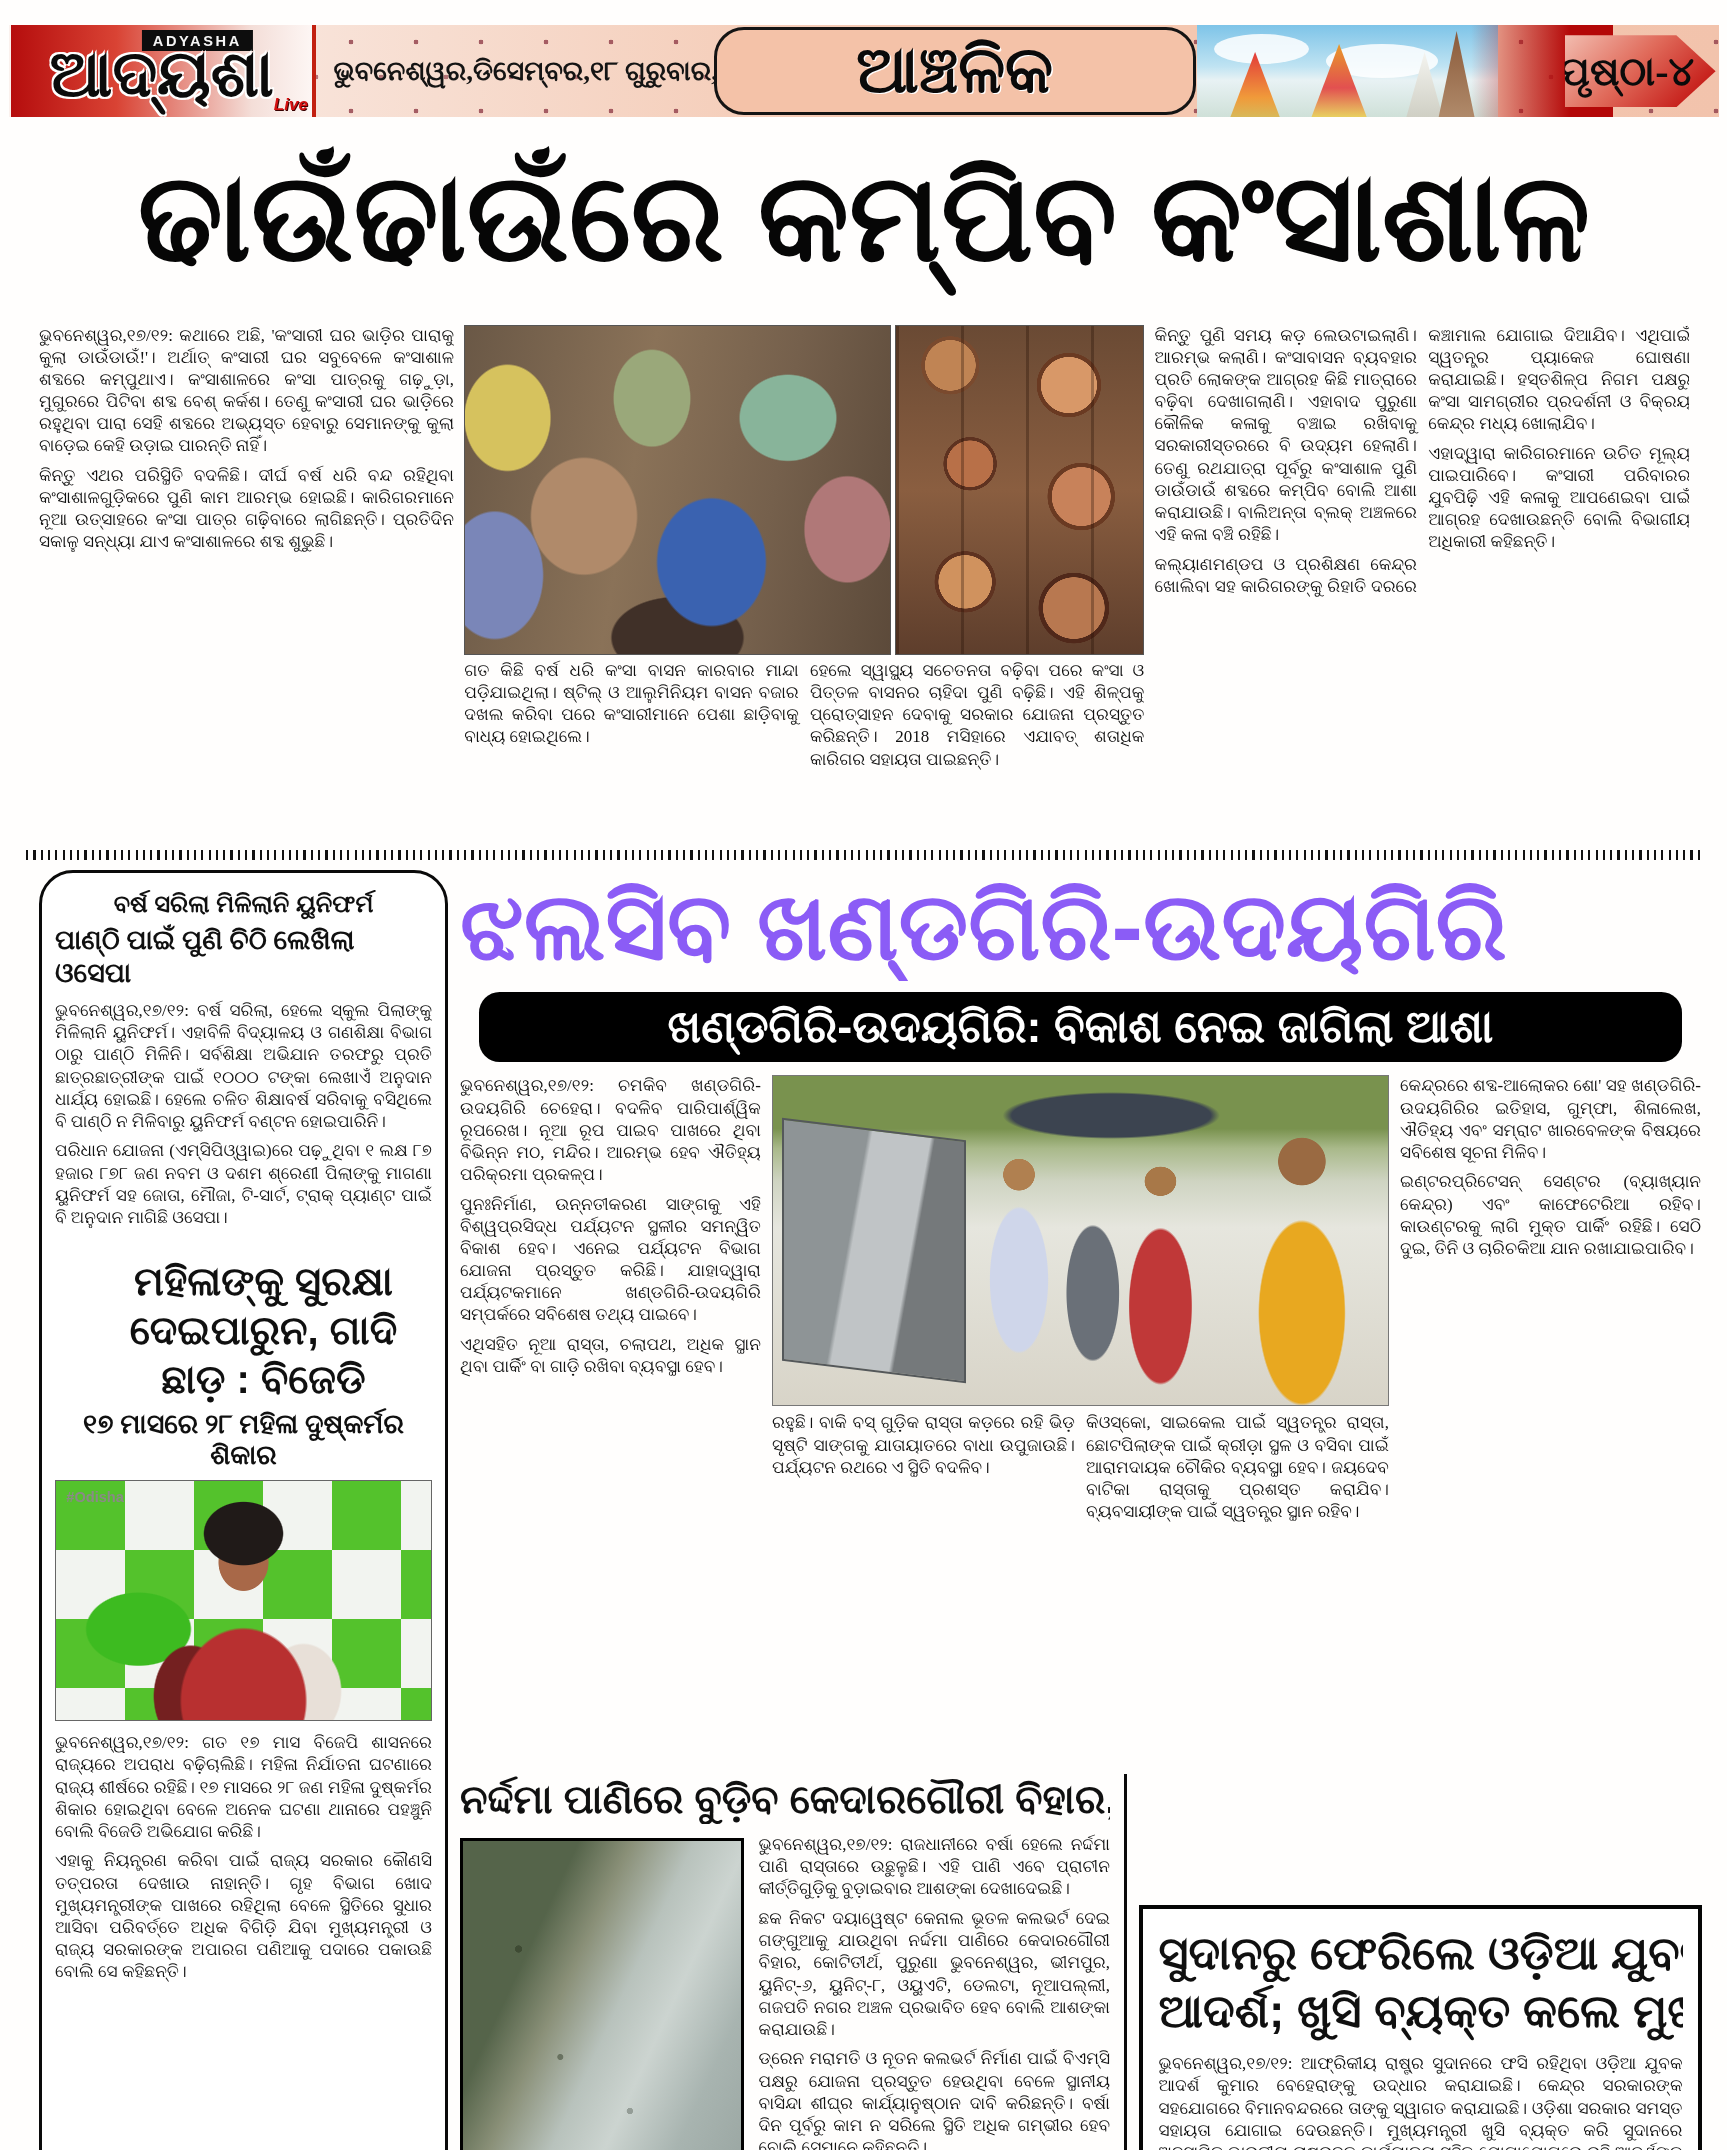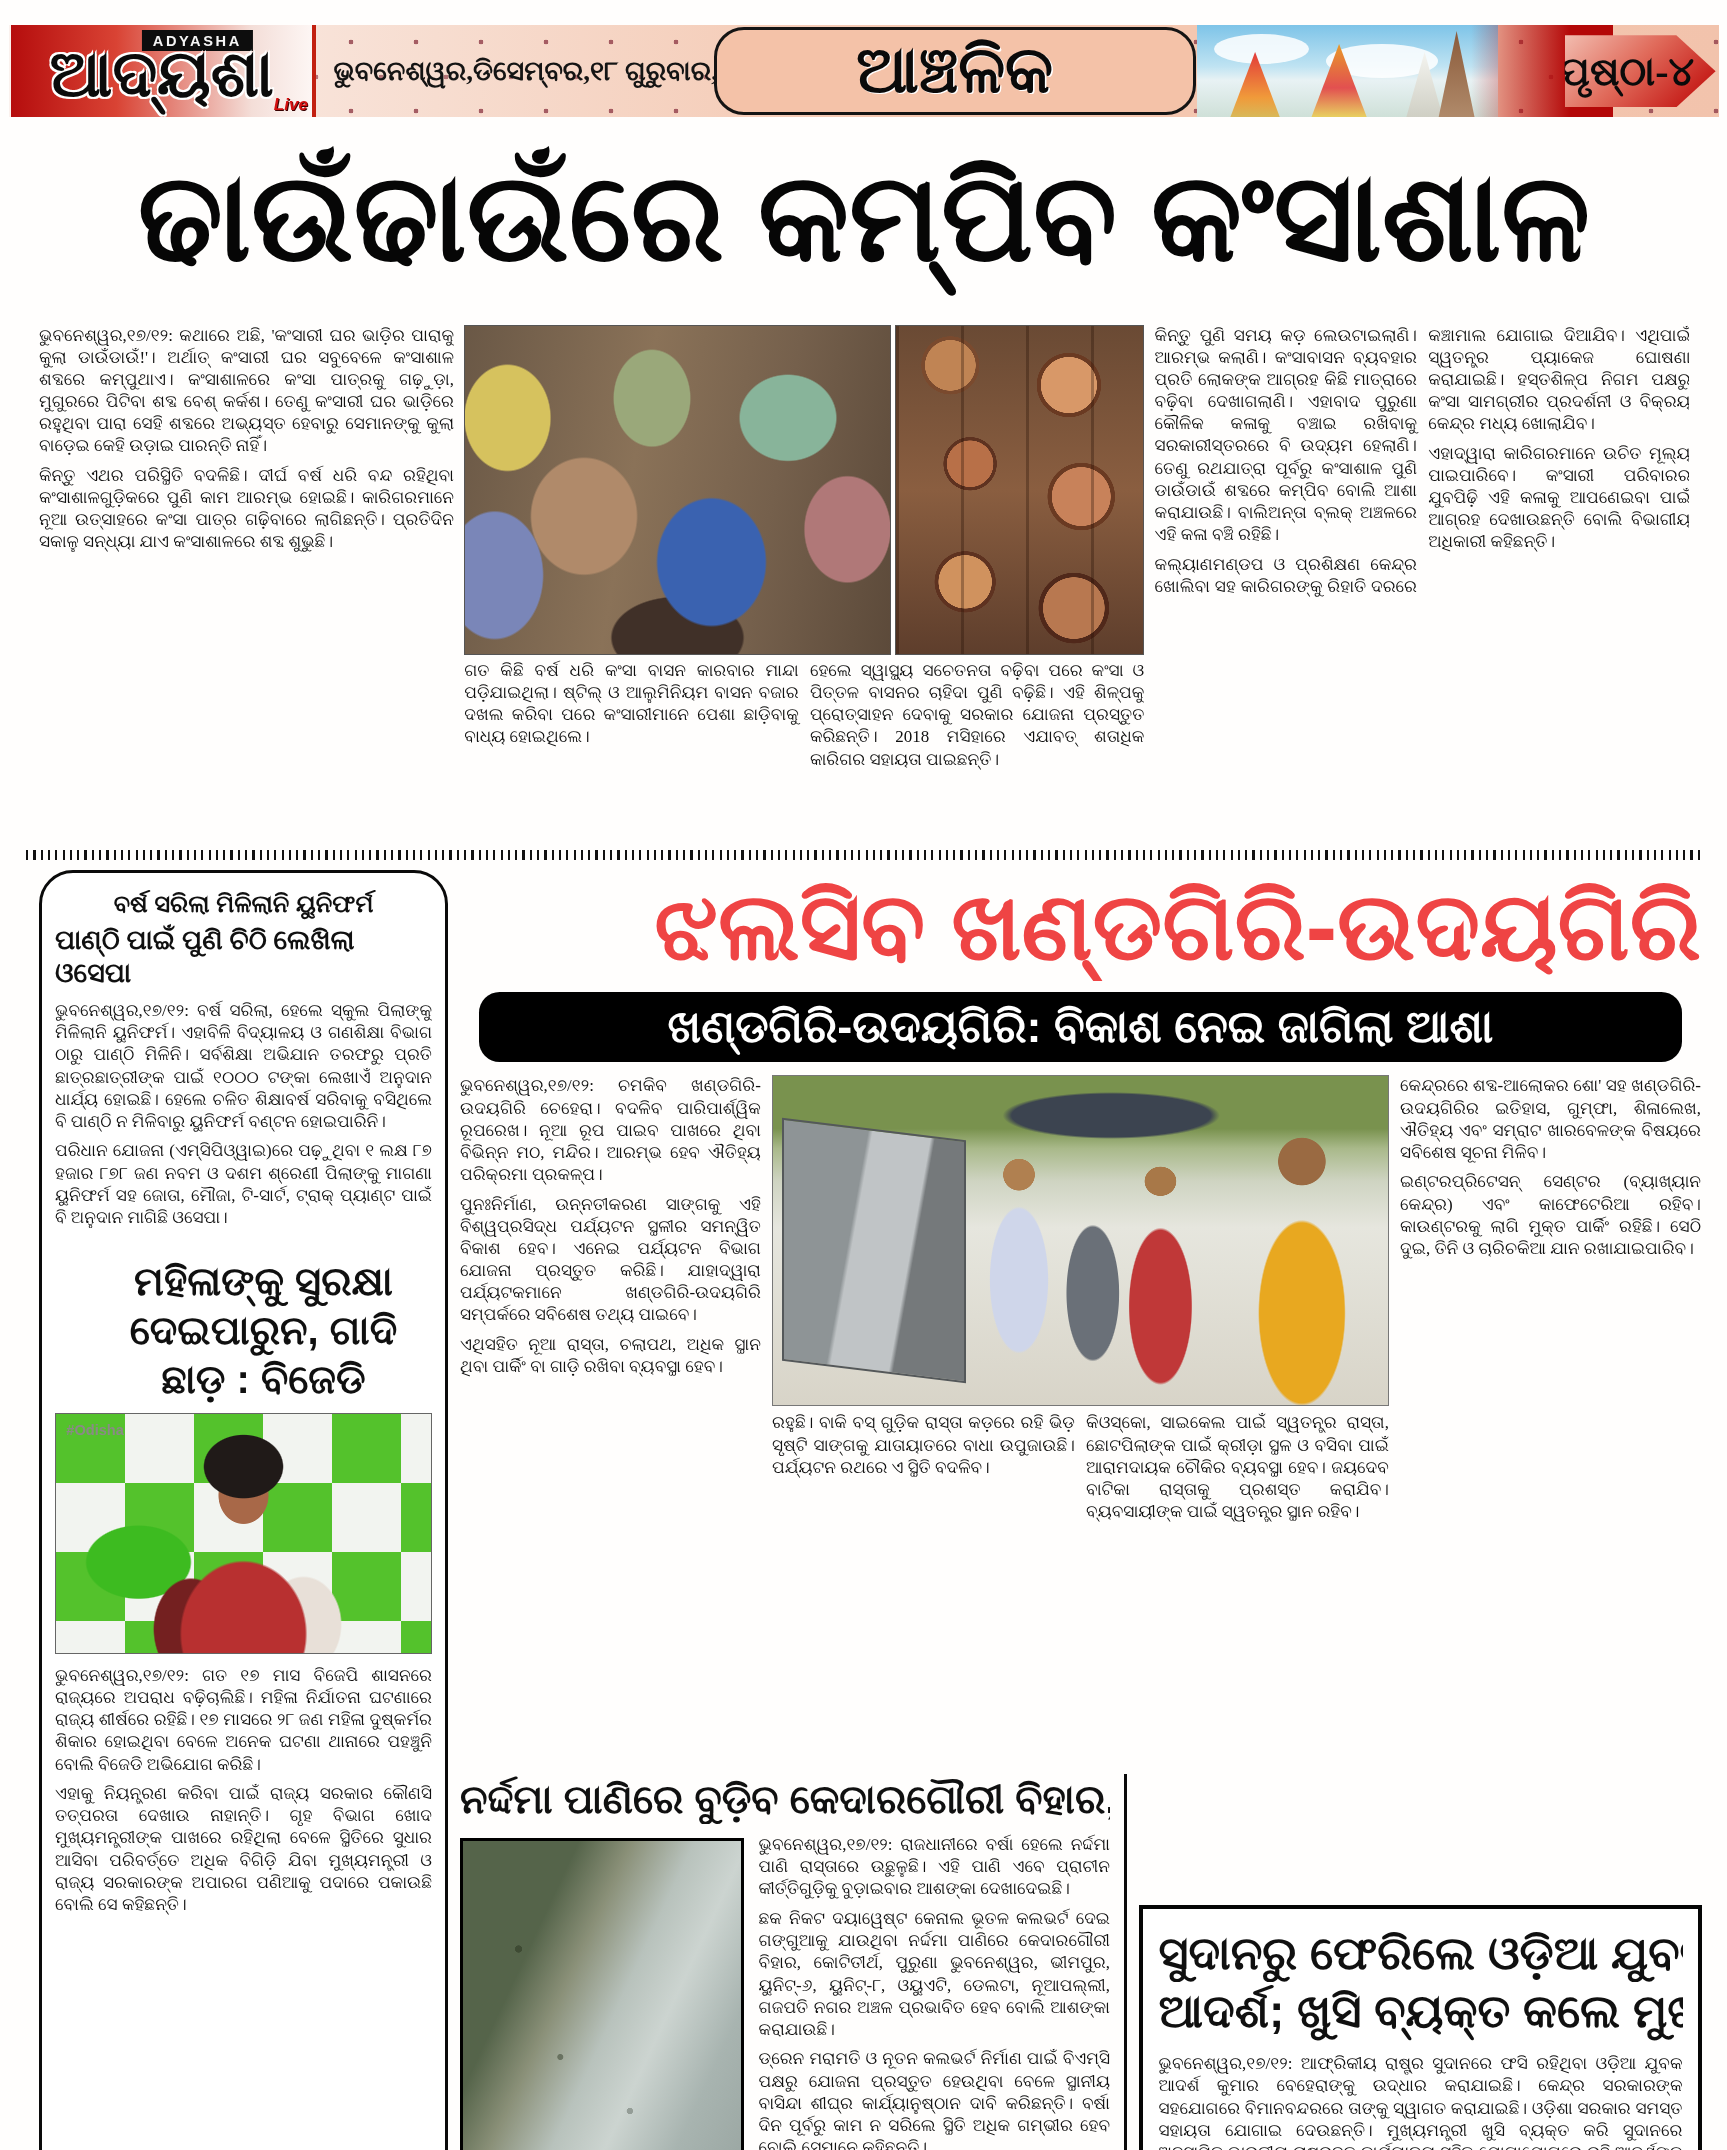--- a/index.html
+++ b/index.html
@@ -101,22 +101,22 @@
     background:
       radial-gradient(ellipse 65px 52px at 50% 22%, #201a18 0 60%, transparent 62%),
       radial-gradient(ellipse 41px 47px at 50% 34%, #a86848 0 60%, transparent 62%),
       radial-gradient(ellipse 112px 129px at 50% 92%, #b83030 0 55%, transparent 57%),
       radial-gradient(ellipse 82px 103px at 66% 88%, #e8e0d8 0 45%, transparent 47%),
       radial-gradient(ellipse 73px 99px at 36% 90%, #742020 0 50%, transparent 52%); }
   .bjd-tag { position:absolute; left:10.3px; top:7.7px; font-family:"Liberation Sans",sans-serif; font-size:14.6px; color:#8a8a86; font-weight:bold; }
 
   
   .khand { position:absolute; left:460px; top:873px; width:1241px; height:893px; overflow:hidden; }
-  .khand-h1 { font-size:94px; font-weight:900; text-align:right; line-height:1.15; white-space:nowrap; overflow:hidden;
-    font-family:"Liberation Sans",sans-serif; color:#ef4444; }
+  .khand-h1 { font-size:94px; font-weight:900; text-align:left; line-height:1.15; white-space:nowrap; overflow:hidden;
+    font-family:"Liberation Sans",sans-serif; color:#8b5cf6; }
   .khand-banner { margin:11.2px auto 0; width:97%; background:#000; color:#fff; border-radius:20.6px;
     font-size:45px; font-weight:900; text-align:center; padding:8.6px 4.3px; white-space:nowrap; overflow:hidden;
     font-family:"Liberation Sans",sans-serif; }
   .khand-grid { display:grid; grid-template-columns:1fr 2.05fr 1fr; column-gap:11.2px; margin-top:13px; height:671px; overflow:hidden; }
   .khand-mid { display:flex; flex-direction:column; }
   .photo-khand { position:relative; height:331px; flex:none; border:0.9px solid #777; overflow:hidden;
     background:linear-gradient(180deg,#79924e 0 16%,#a9b98a 22%,#cfd4c2 32%,#e6e6de 46%,#d8d4c8 100%); }
   .photo-khand .boards { position:absolute; left:1.5%; top:16%; width:30%; height:74%;
     background:linear-gradient(100deg,#8e9496 0 38%,#c0c4c6 40% 66%,#75797b 68%);
     border:2.2px solid #54585a; transform:skewY(7deg); }
@@ -210,20 +210,21 @@
 
   <div class="rail">
     <div class="rail-h1">ବର୍ଷ ସରିଲା ମିଳିଲାନି ୟୁନିଫର୍ମ</div>
     <div class="rail-h2">ପାଣ୍ଠି ପାଇଁ ପୁଣି ଚିଠି ଲେଖିଲା ଓସେପା</div>
     <div class="bodytext">
         <p>ଭୁବନେଶ୍ୱର,୧୭/୧୨: ବର୍ଷ ସରିଲା, ହେଲେ ସ୍କୁଲ ପିଲାଙ୍କୁ ମିଳିଲାନି ୟୁନିଫର୍ମ। ଏହାବିଳି ବିଦ୍ୟାଳୟ ଓ ଗଣଶିକ୍ଷା ବିଭାଗ ଠାରୁ ପାଣ୍ଠି ମିଳିନି। ସର୍ବଶିକ୍ଷା ଅଭିଯାନ ତରଫରୁ ପ୍ରତି ଛାତ୍ରଛାତ୍ରୀଙ୍କ ପାଇଁ ୧୦୦୦ ଟଙ୍କା ଲେଖାଏଁ ଅନୁଦାନ ଧାର୍ଯ୍ୟ ହୋଇଛି। ହେଲେ ଚଳିତ ଶିକ୍ଷାବର୍ଷ ସରିବାକୁ ବସିଥିଲେ ବି ପାଣ୍ଠି ନ ମିଳିବାରୁ ୟୁନିଫର୍ମ ବଣ୍ଟନ ହୋଇପାରିନି।</p>
         <p>ପରିଧାନ ଯୋଜନା (ଏମ୍‌ସିପିଓ୍ୱାଇ)ରେ ପଢ଼ୁଥିବା ୧ ଲକ୍ଷ ୮୭ ହଜାର ୮୭୮ ଜଣ ନବମ ଓ ଦଶମ ଶ୍ରେଣୀ ପିଲାଙ୍କୁ ମାଗଣା ୟୁନିଫର୍ମ ସହ ଜୋତା, ମୌଜା, ଟି-ସାର୍ଟ, ଟ୍ରାକ୍ ପ୍ୟାଣ୍ଟ ପାଇଁ ବି ଅନୁଦାନ ମାଗିଛି ଓସେପା।</p>
       </div>
 
     <div class="bjd-h1">ମହିଳାଙ୍କୁ ସୁରକ୍ଷା ଦେଇପାରୁନ, ଗାଦି ଛାଡ଼ : ବିଜେଡି</div>
+    <div class="bjd-h2">୧୭ ମାସରେ ୨୮ ମହିଳା ଦୁଷ୍କର୍ମର ଶିକାର</div>
     <div class="photo-bjd">
       <div class="bjd-tag">#Odisha</div>
       <div class="fig"></div>
     </div>
     <div class="bodytext">
         <p>ଭୁବନେଶ୍ୱର,୧୭/୧୨: ଗତ ୧୭ ମାସ ବିଜେପି ଶାସନରେ ରାଜ୍ୟରେ ଅପରାଧ ବଢ଼ିଚାଲିଛି। ମହିଳା ନିର୍ଯାତନା ଘଟଣାରେ ରାଜ୍ୟ ଶୀର୍ଷରେ ରହିଛି। ୧୭ ମାସରେ ୨୮ ଜଣ ମହିଳା ଦୁଷ୍କର୍ମର ଶିକାର ହୋଇଥିବା ବେଳେ ଅନେକ ଘଟଣା ଥାନାରେ ପହଞ୍ଚୁନି ବୋଲି ବିଜେଡି ଅଭିଯୋଗ କରିଛି।</p>
         <p>ଏହାକୁ ନିୟନ୍ତ୍ରଣ କରିବା ପାଇଁ ରାଜ୍ୟ ସରକାର କୌଣସି ତତ୍ପରତା ଦେଖାଉ ନାହାନ୍ତି। ଗୃହ ବିଭାଗ ଖୋଦ ମୁଖ୍ୟମନ୍ତ୍ରୀଙ୍କ ପାଖରେ ରହିଥିଲା ବେଳେ ସ୍ଥିତିରେ ସୁଧାର ଆସିବା ପରିବର୍ତ୍ତେ ଅଧିକ ବିଗିଡ଼ି ଯିବା ମୁଖ୍ୟମନ୍ତ୍ରୀ ଓ ରାଜ୍ୟ ସରକାରଙ୍କ ଅପାରଗ ପଣିଆକୁ ପଦାରେ ପକାଉଛି ବୋଲି ସେ କହିଛନ୍ତି।</p>
       </div>
 
   </div>

